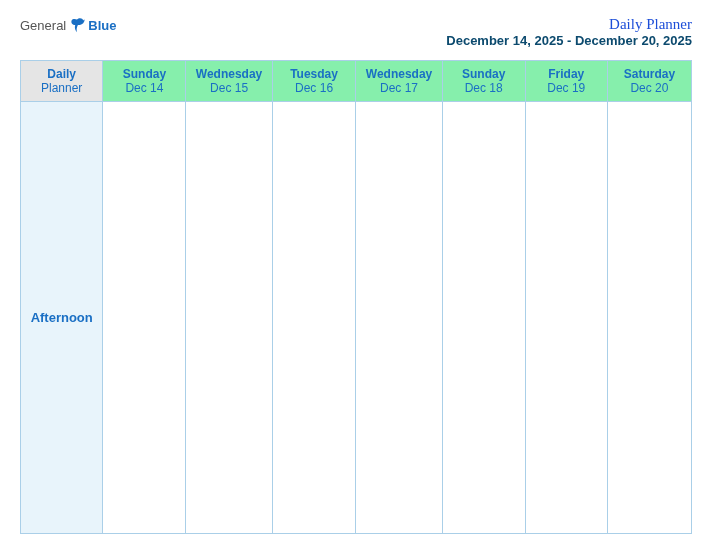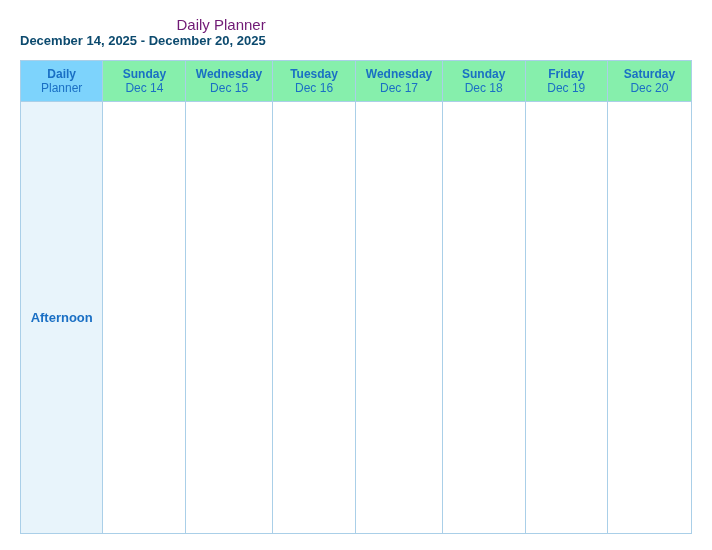--- a/index.html
+++ b/index.html
@@ -48,22 +48,23 @@
       width: 18px;
       height: 18px;
     }
 
     .title-area {
       text-align: right;
     }
 
     .title-main {
       font-size: 15px;
-      color: #701a75;
+      color: #1d4ed8;
       font-weight: normal;
+      font-family: Liberation Serif, serif;
     }
 
     .title-date {
       font-size: 13px;
       color: #0c4a6e;
       font-weight: bold;
     }
 
     .planner-table {
       width: 100%;
@@ -91,21 +92,21 @@
     }
 
     .header-date {
       font-size: 12px;
       color: #1a6fc4;
       font-weight: normal;
       display: block;
     }
 
     .header-cell-main {
-      background-color: #7dd3fc;
+      background-color: #e5e5e5;
       padding: 6px 20px;
     }
 
     .time-cell {
       background-color: #e8f4fb;
       color: #1a6fc4;
       font-size: 13px;
       font-weight: bold;
       width: 80px;
       height: 100px;
@@ -121,20 +122,29 @@
     .morning-row .time-cell,
     .afternoon-row .time-cell,
     .evening-row .time-cell {
       background-color: #e8f4fb;
     }
   </style>
 </head>
 <body>
 
 <div class="header">
+  <div class="logo-area">
+    <div class="logo-text">
+      <span class="logo-general">General</span>
+      <svg class="logo-bird" viewBox="0 0 20 20" xmlns="http://www.w3.org/2000/svg">
+        <path d="M10 4 C12 2, 16 2, 17 5 C18 3, 19 4, 18 6 C17 9, 14 10, 11 10 C10 12, 9 15, 10 18 C8 16, 7 13, 8 10 C5 10, 3 8, 4 5 C5 3, 8 3, 10 4Z" fill="#1a6fc4"></path>
+      </svg>
+      <span class="logo-blue">Blue</span>
+    </div>
+  </div>
   <div class="title-area">
     <div class="title-main">Daily Planner</div>
     <div class="title-date">December 14, 2025 - December 20, 2025</div>
   </div>
 </div>
 
 <table class="planner-table">
   <thead>
     <tr>
       <th class="header-cell header-cell-main">

